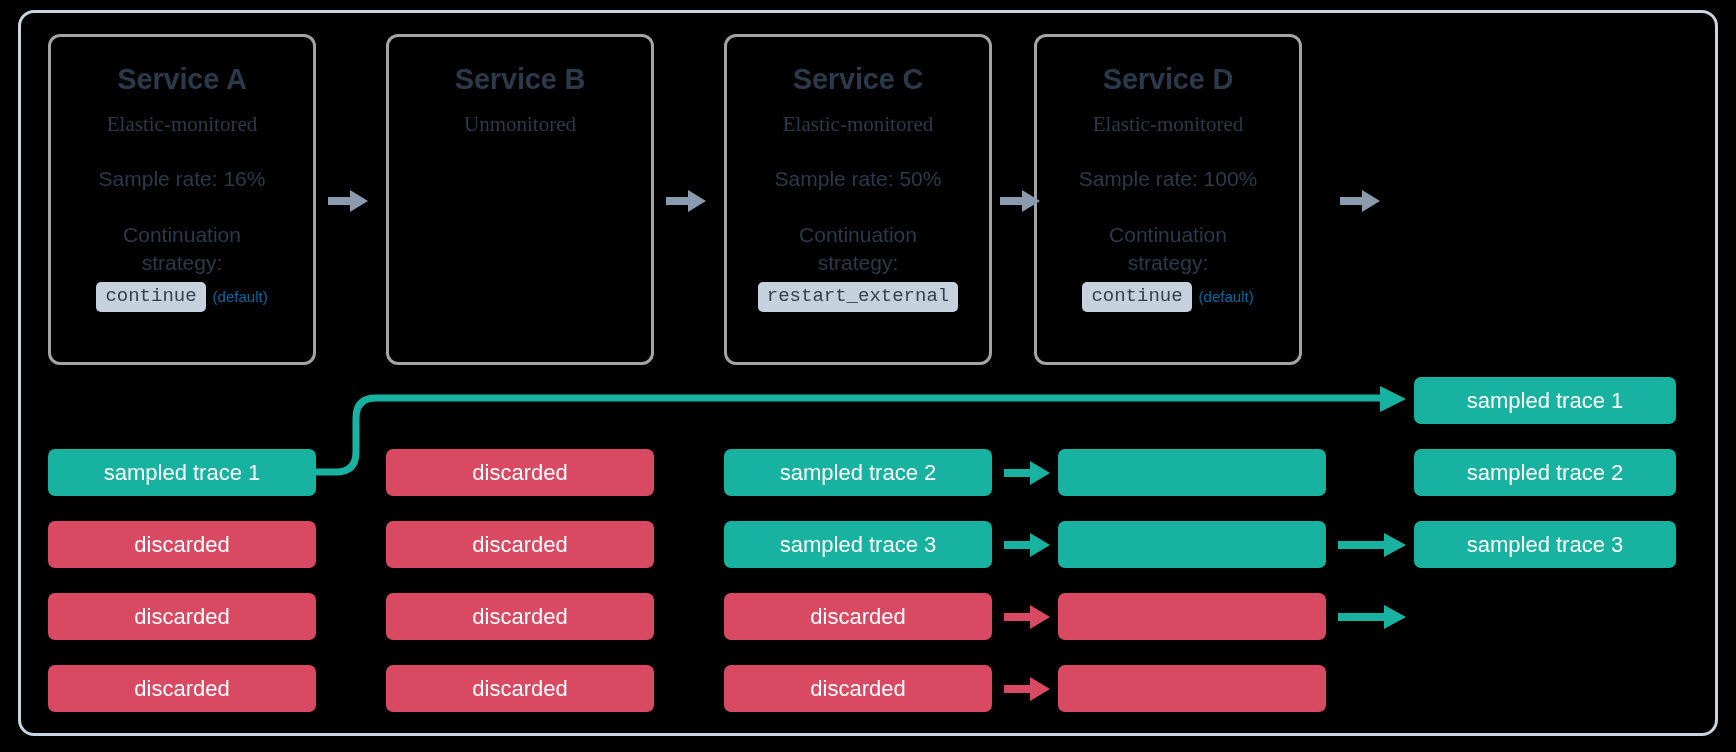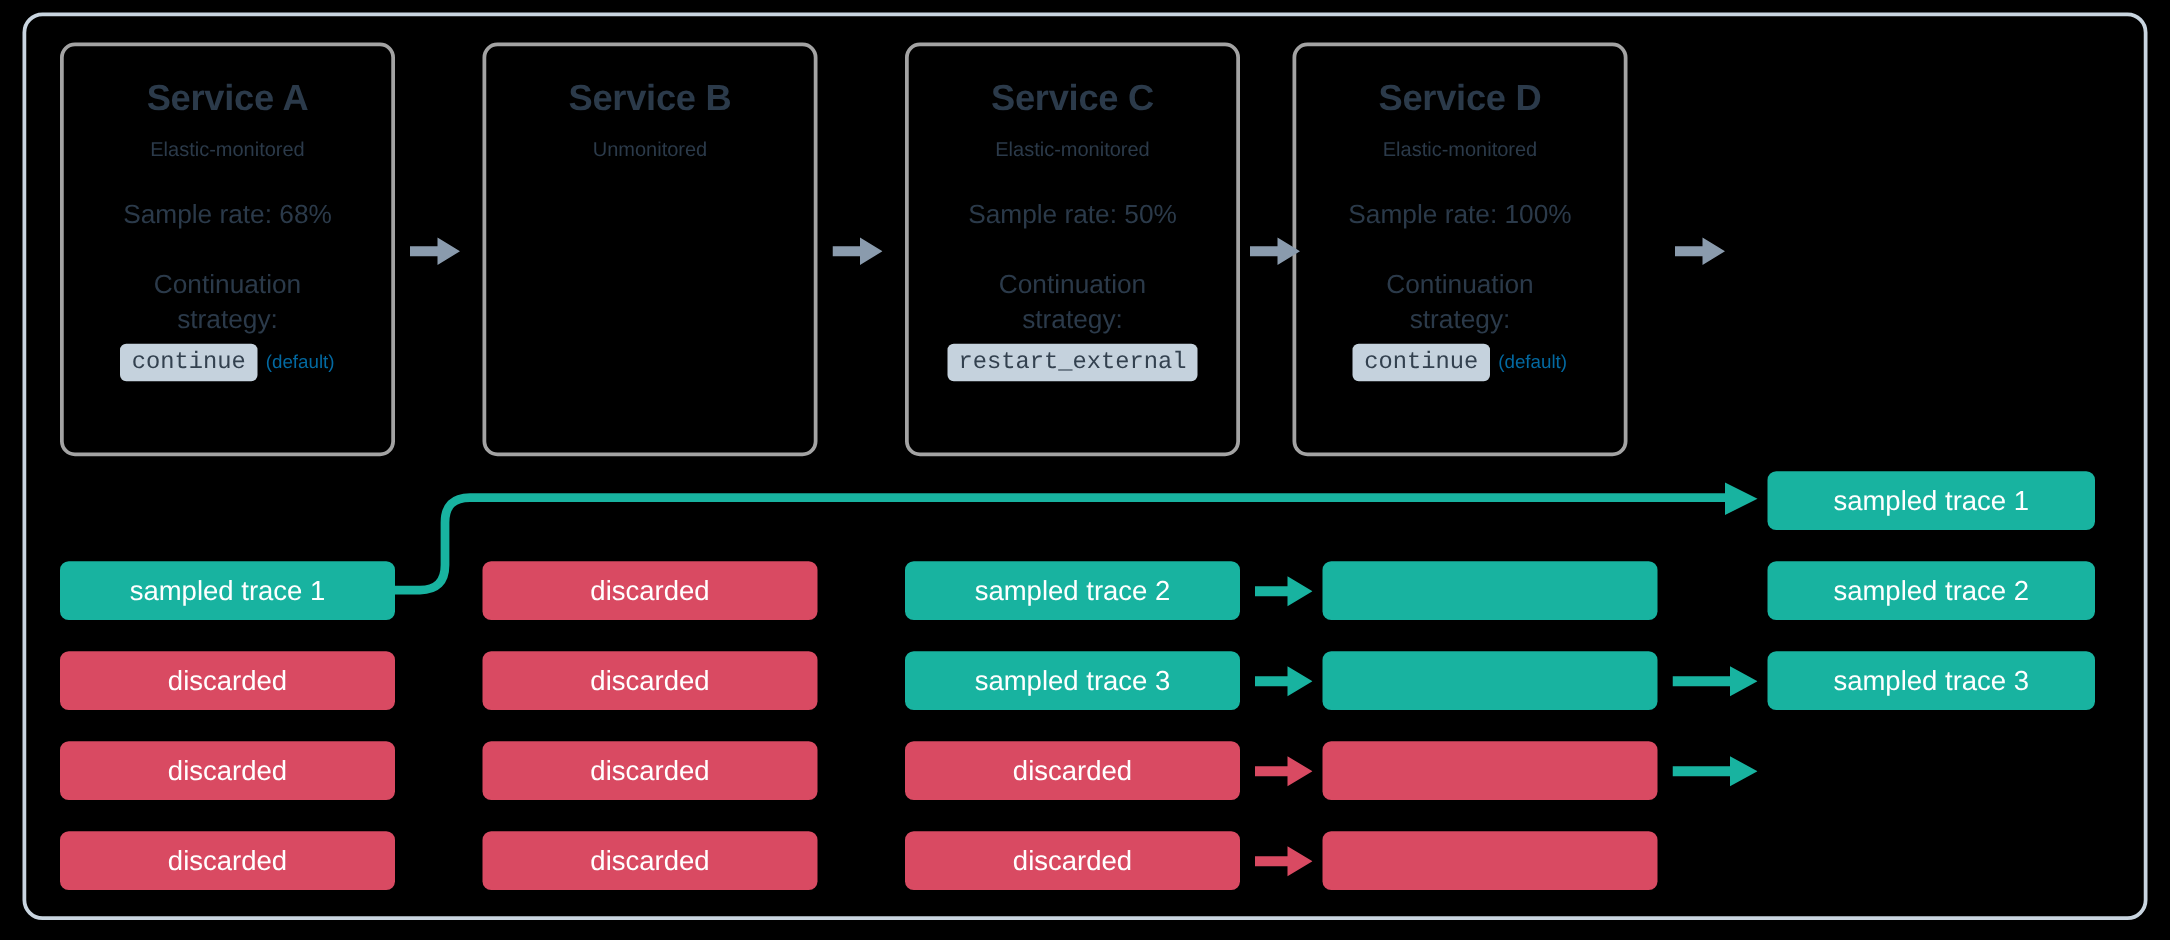--- a/index.html
+++ b/index.html
@@ -39,23 +39,24 @@
     padding-top: 26px;
   }
   .service-title {
     font-size: 29px;
     font-weight: bold;
     color: #2b3a4a;
     letter-spacing: -0.2px;
     margin-bottom: 16px;
   }
   .service-mon {
-    font-size: 16px;
+    font-size: 21px;
     color: #2b3a4a;
     margin-bottom: 30px;
+    font-family: Liberation Serif, serif;
   }
   .service-rate {
     font-size: 21px;
     color: #2b3a4a;
     margin-bottom: 30px;
   }
   .service-strategy-label {
     font-size: 21px;
     color: #2b3a4a;
     text-align: center;
@@ -134,21 +135,21 @@
 </head>
 <body>
 
 <div id="stage">
 
   <div class="outer-frame"></div>
 
   <div class="service-box" style="left:48px;">
     <div class="service-title">Service A</div>
     <div class="service-mon">Elastic-monitored</div>
-    <div class="service-rate">Sample rate: 68%</div>
+    <div class="service-rate">Sample rate: 16%</div>
     <div class="service-strategy-label">Continuation<br>strategy:</div>
     <div class="strategy-line">
       <span class="code-badge">continue</span>
       <span class="default-note">(default)</span>
     </div>
   </div>
 
   <div class="service-box" style="left:386px;">
     <div class="service-title">Service B</div>
     <div class="service-mon">Unmonitored</div>

